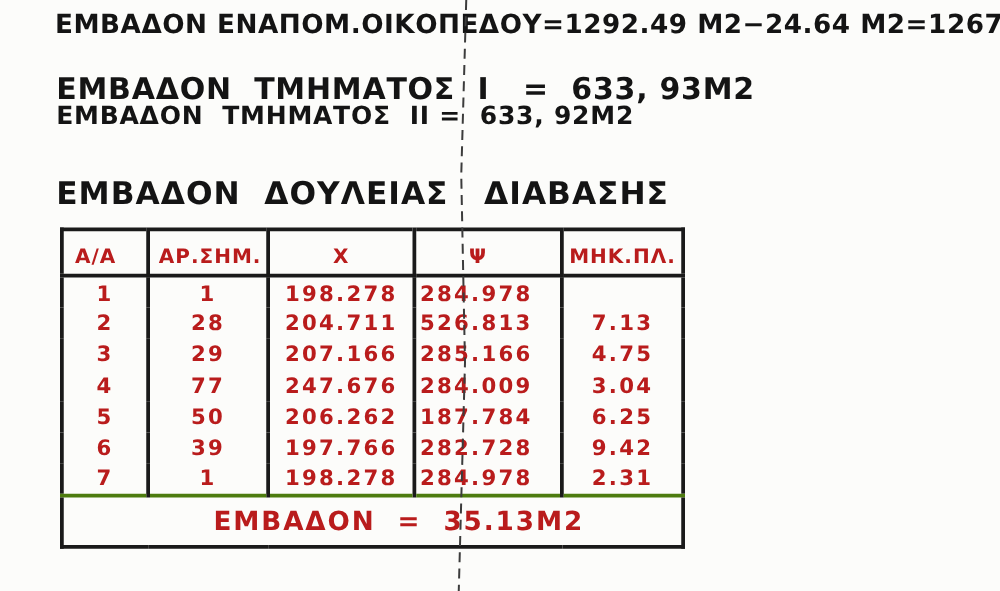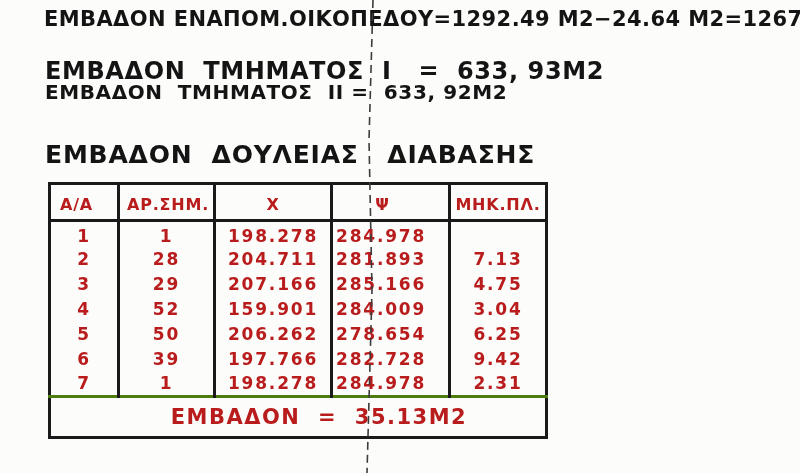--- a/index.html
+++ b/index.html
@@ -114,42 +114,42 @@
         <td class="c-aa">1</td>
         <td class="c-num">1</td>
         <td class="c-x">198.278</td>
         <td class="c-y">284.978</td>
         <td class="c-mhk"></td>
       </tr>
       <tr>
         <td class="c-aa">2</td>
         <td class="c-num">28</td>
         <td class="c-x">204.711</td>
-        <td class="c-y">281.893</td>
+        <td class="c-y">526.813</td>
         <td class="c-mhk">7.13</td>
       </tr>
       <tr>
         <td class="c-aa">3</td>
         <td class="c-num">29</td>
         <td class="c-x">207.166</td>
         <td class="c-y">285.166</td>
         <td class="c-mhk">4.75</td>
       </tr>
       <tr>
         <td class="c-aa">4</td>
-        <td class="c-num">52</td>
-        <td class="c-x">159.901</td>
+        <td class="c-num">77</td>
+        <td class="c-x">247.676</td>
         <td class="c-y">284.009</td>
         <td class="c-mhk">3.04</td>
       </tr>
       <tr>
         <td class="c-aa">5</td>
         <td class="c-num">50</td>
         <td class="c-x">206.262</td>
-        <td class="c-y">278.654</td>
+        <td class="c-y">187.784</td>
         <td class="c-mhk">6.25</td>
       </tr>
       <tr>
         <td class="c-aa">6</td>
         <td class="c-num">39</td>
         <td class="c-x">197.766</td>
         <td class="c-y">282.728</td>
         <td class="c-mhk">9.42</td>
       </tr>
       <tr>

